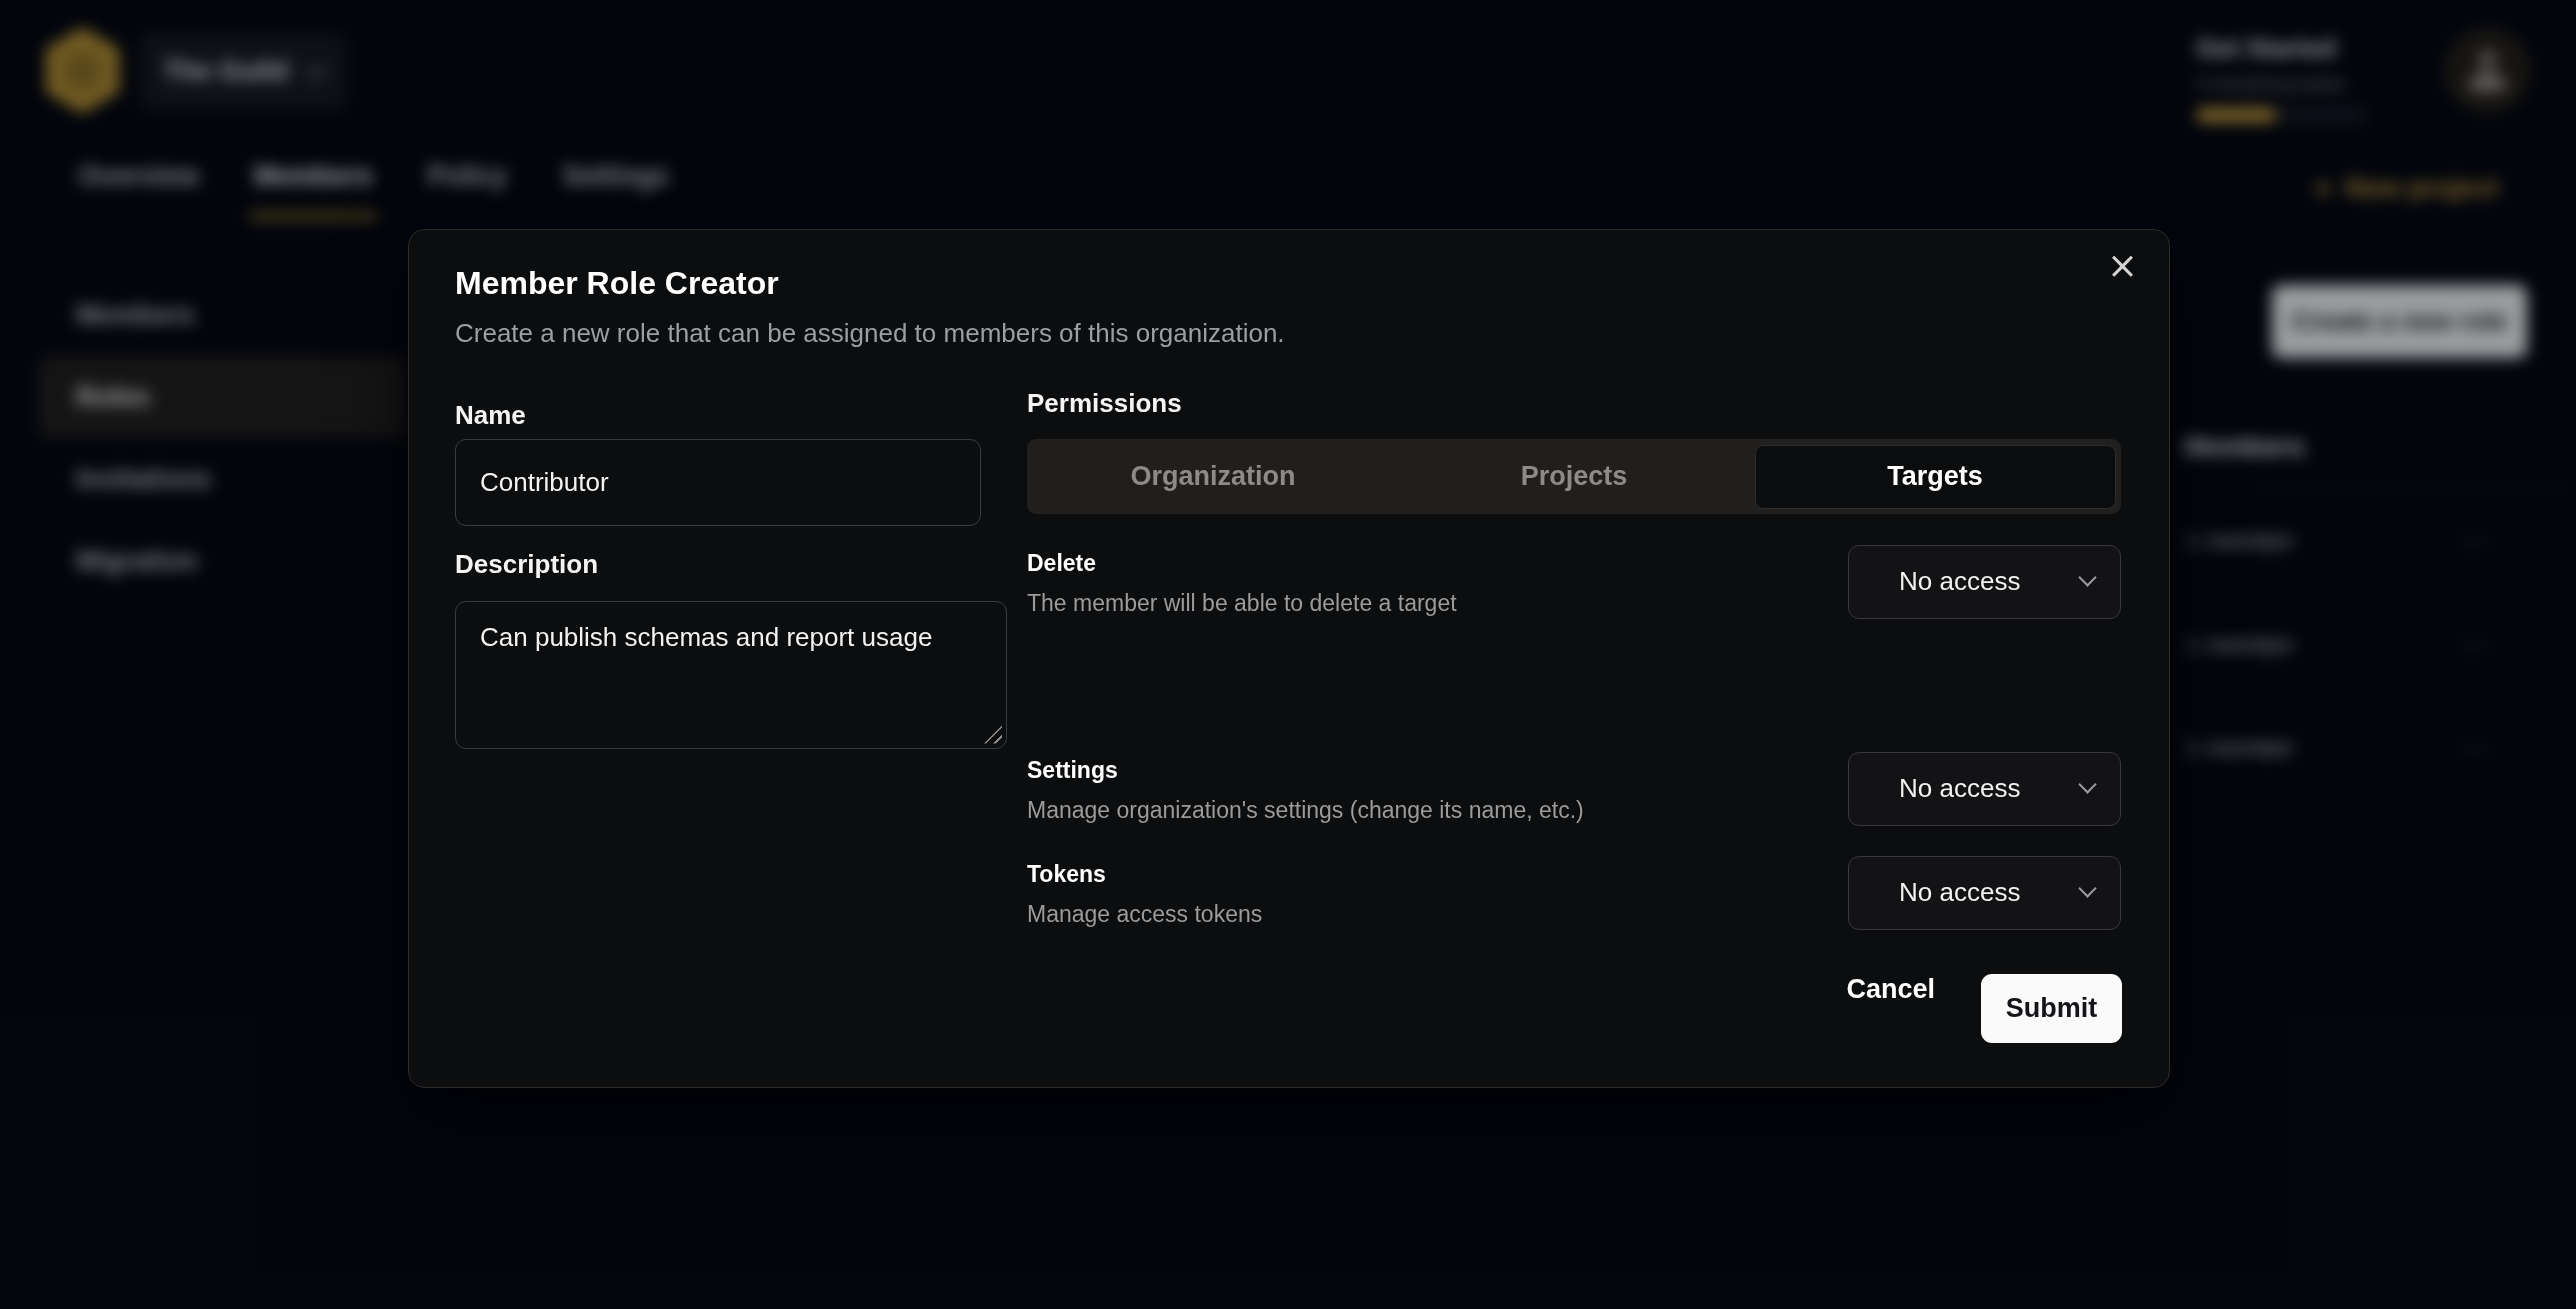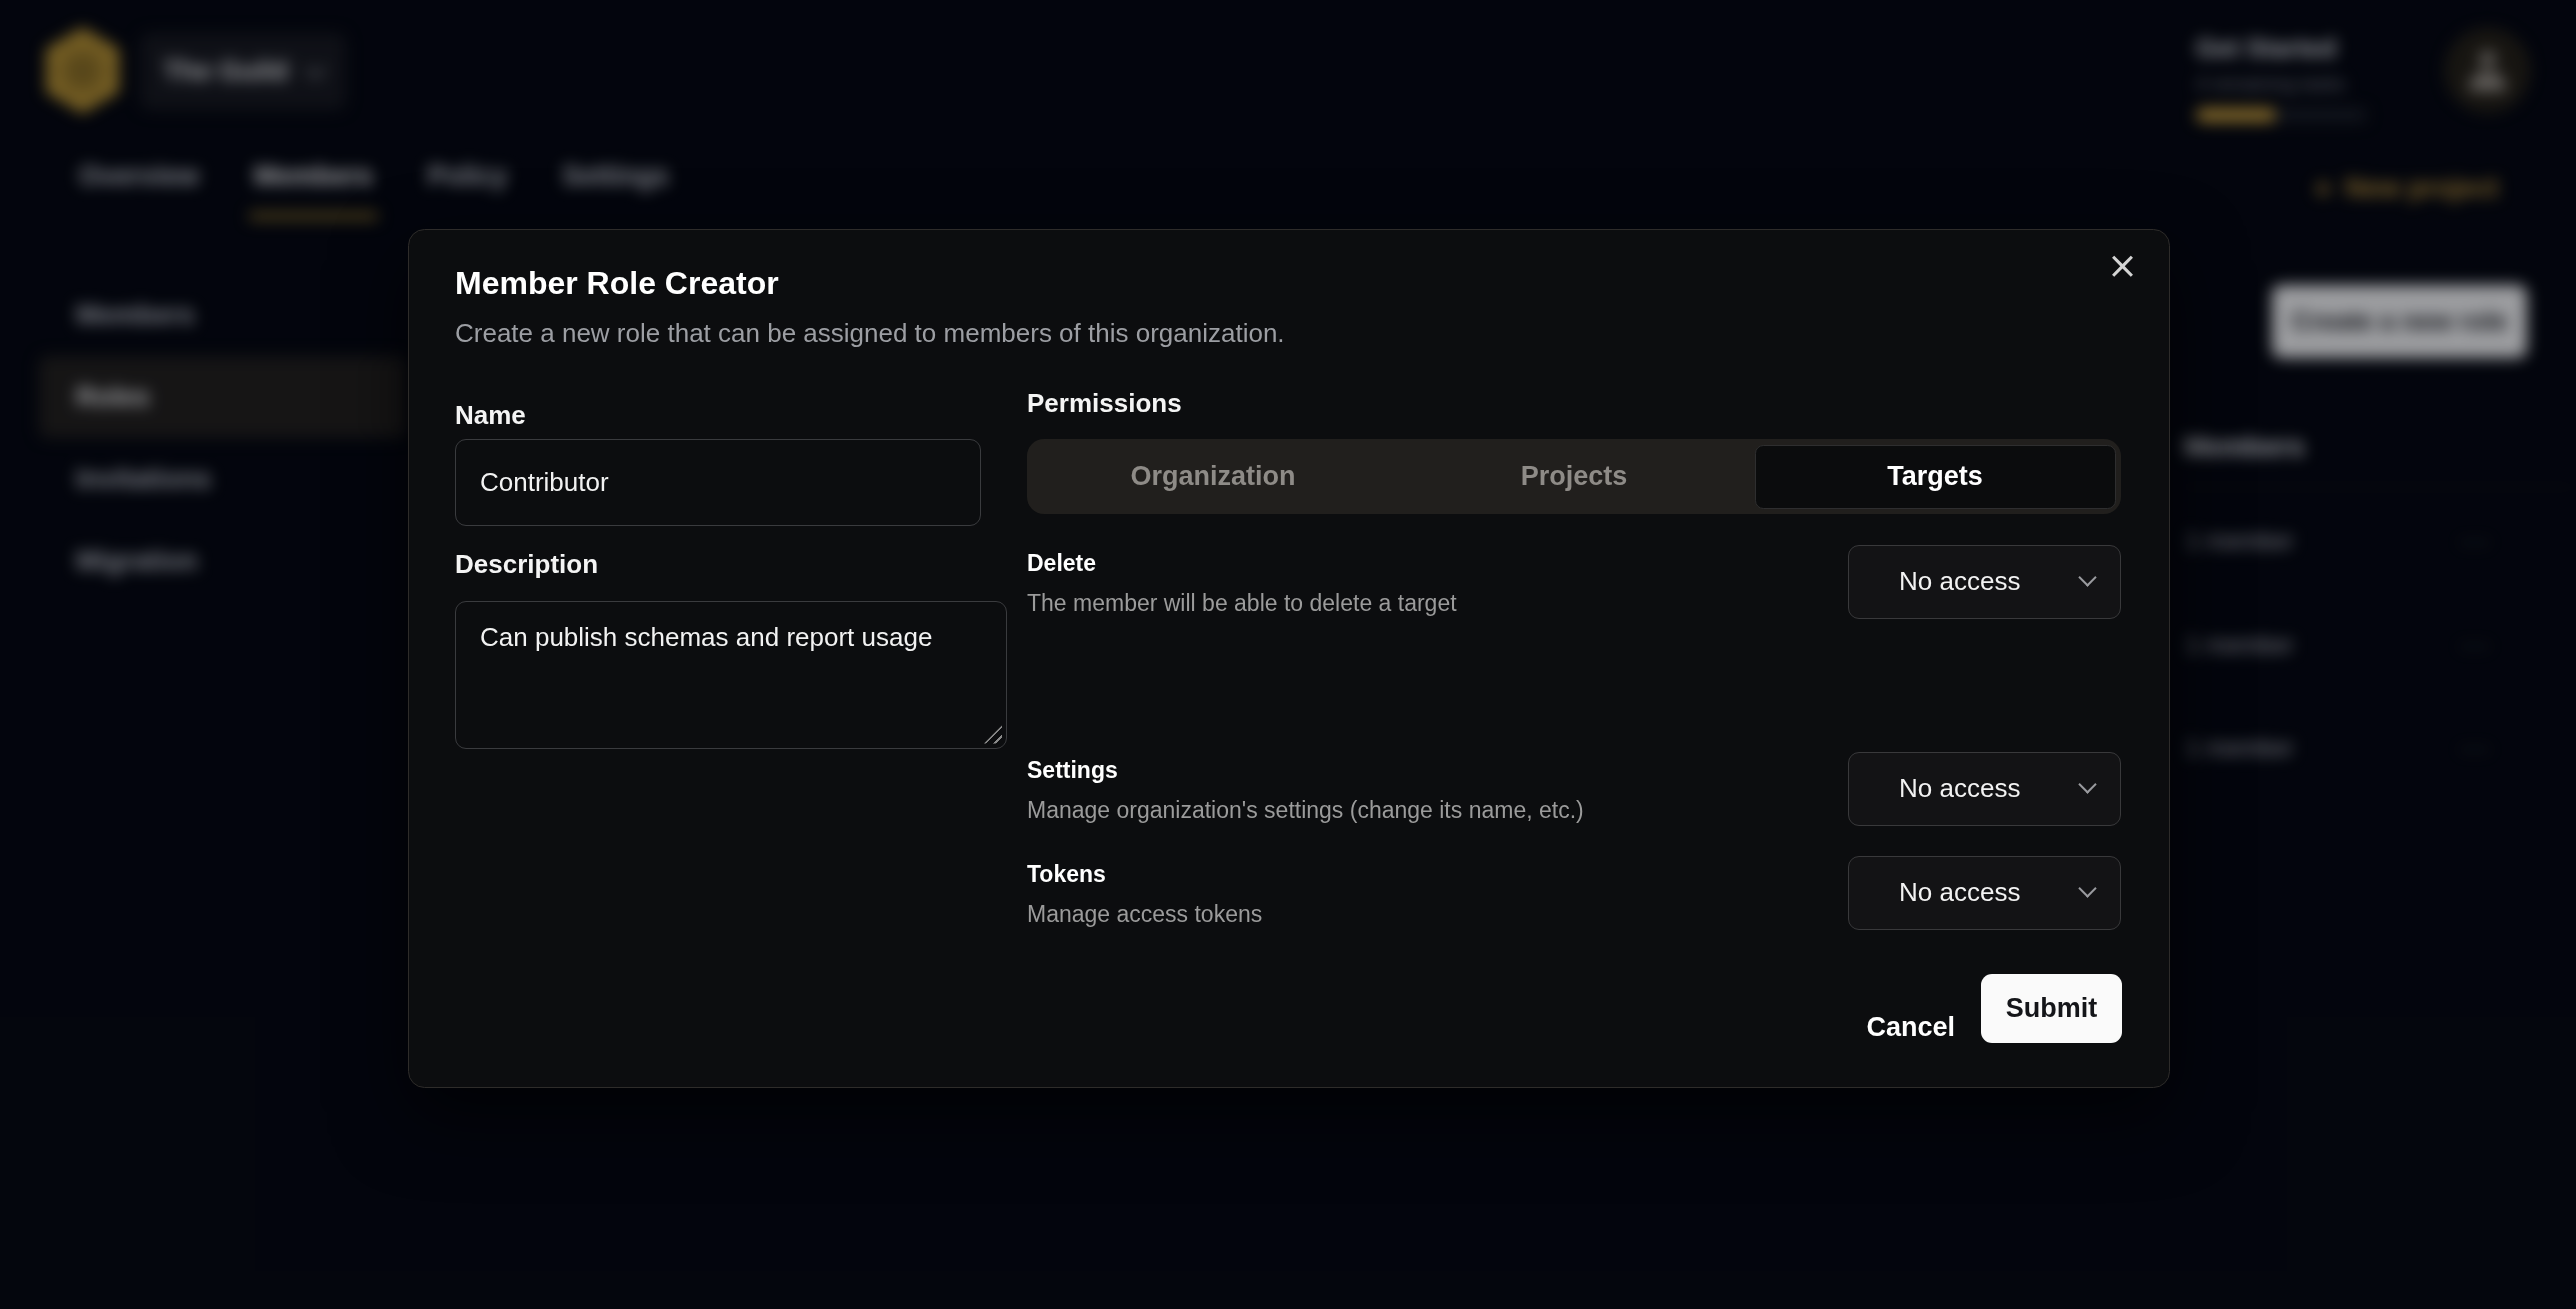--- a/index.html
+++ b/index.html
@@ -109,21 +109,21 @@
   }
   .resize-handle {
     position:absolute; right:4.6px; bottom:5.5px; width:18.4px; height:18.4px;
     background:repeating-linear-gradient(135deg, transparent 0 4.6px, #8a8a8a 4.6px 7.3px);
     clip-path:polygon(100% 0, 100% 100%, 0 100%);
     pointer-events:none;
   }
 
   .tabs {
     position:absolute; left:618px; top:209px; width:1094px; height:75px;
-    background:#211f1d; border-radius:17px; display:flex; padding:5.5px;
+    background:#211f1d; border-radius:9px; display:flex; padding:5.5px;
   }
   .tab {
     flex:1; display:flex; align-items:center; justify-content:center;
     font-size:27px; font-weight:600; color:#8e8b87; border-radius:8.3px; cursor:pointer;
     border:1.8px solid transparent;
   }
   .tab.active { background:#0b0c0d; color:#ffffff; border-color:#2e2e2f; }
 
   .perm-row { position:absolute; left:618px; width:1094px; }
   .perm-title { font-size:23px; font-weight:700; color:#ffffff; }
@@ -132,21 +132,21 @@
     position:absolute; right:0; top:-5.5px; width:273px; height:74px;
     background:#131315; border:1.8px solid #39393b; border-radius:11px;
     display:flex; align-items:center; justify-content:space-between;
     padding:0 26px; cursor:pointer;
   }
   .select .sel-val { font-size:26px; color:#f2f2f2;margin-left:24px; }
   .select .chev { border-color:#9a9b9f; border-width:2.8px; width:13px; height:13px; }
 
   .modal-actions {
     position:absolute; right:47px; top:744px; height:69px;
-    display:flex; align-items:flex-end; gap:26px;
+    display:flex; align-items:flex-start; gap:46px;
   }
   .cancel-btn { background:none; border:none; color:#ffffff; font-size:27px; font-weight:600; cursor:pointer; font-family:"Liberation Sans", sans-serif; }
   .submit-btn {
     width:141px; height:69px; background:#fafafa; color:#141519; border:none; border-radius:11px;
     font-size:27px; font-weight:600; cursor:pointer; font-family:"Liberation Sans", sans-serif;
   }
 </style>
 </head>
 <body>
 

